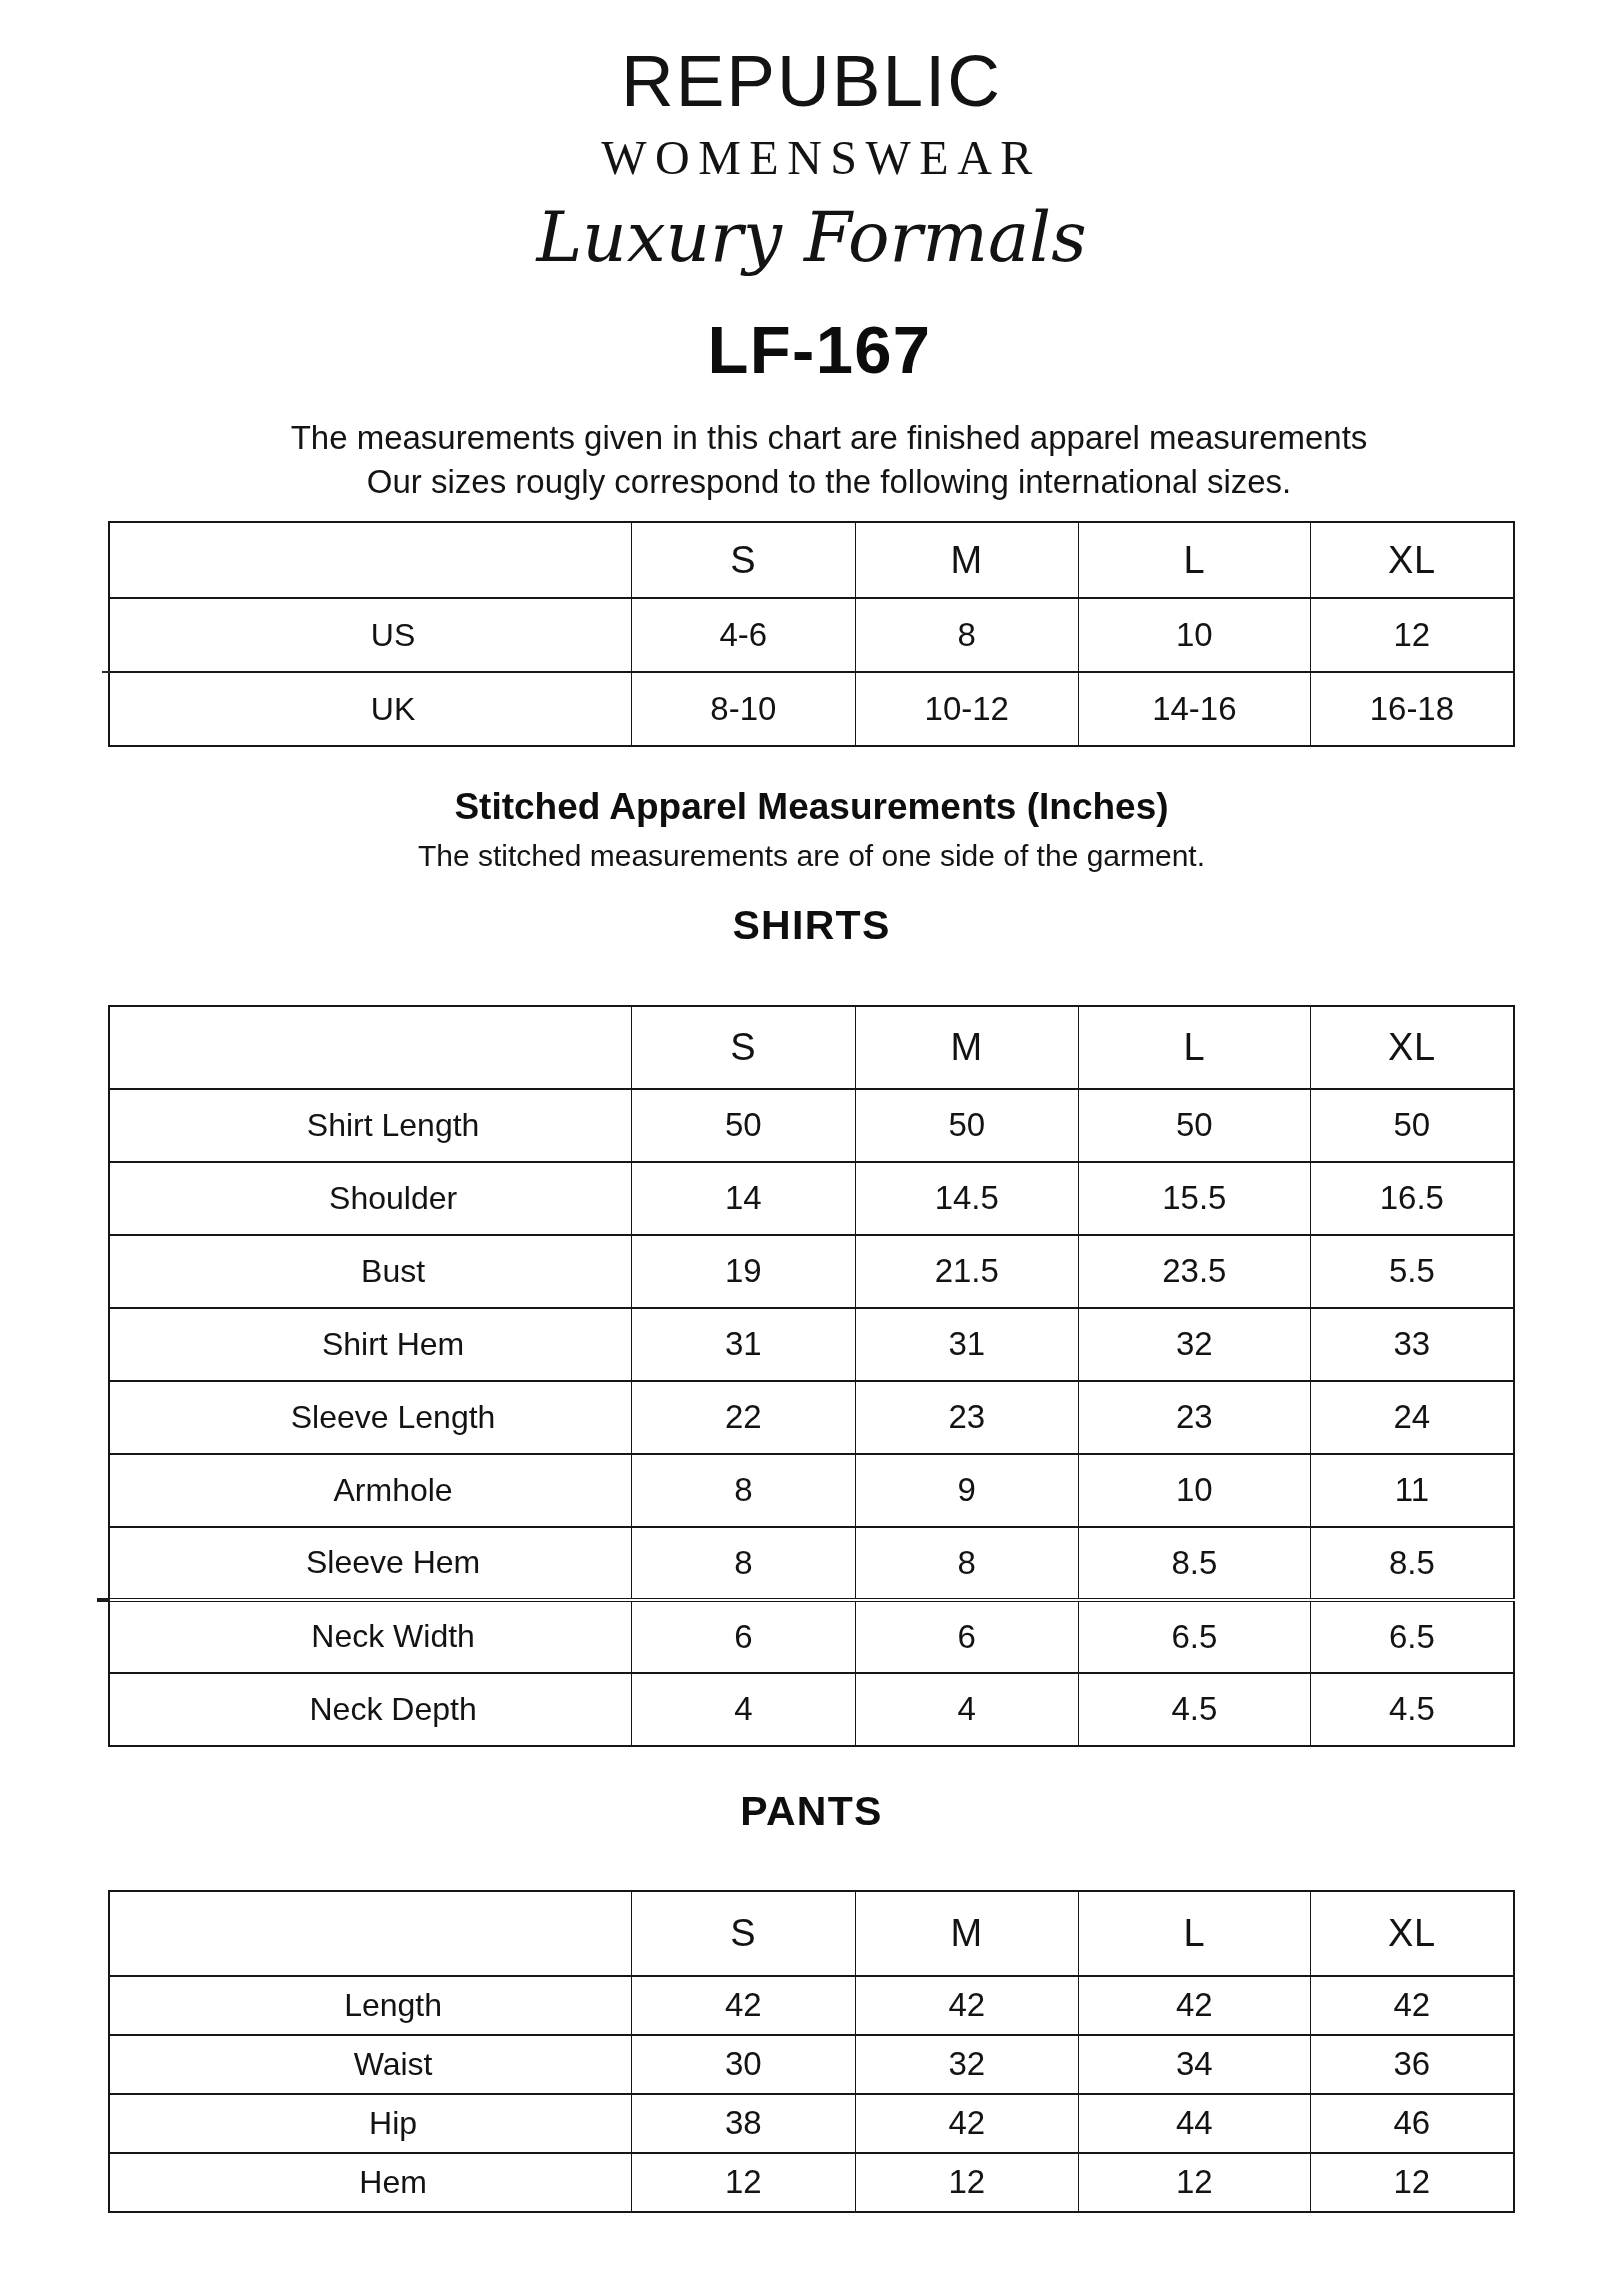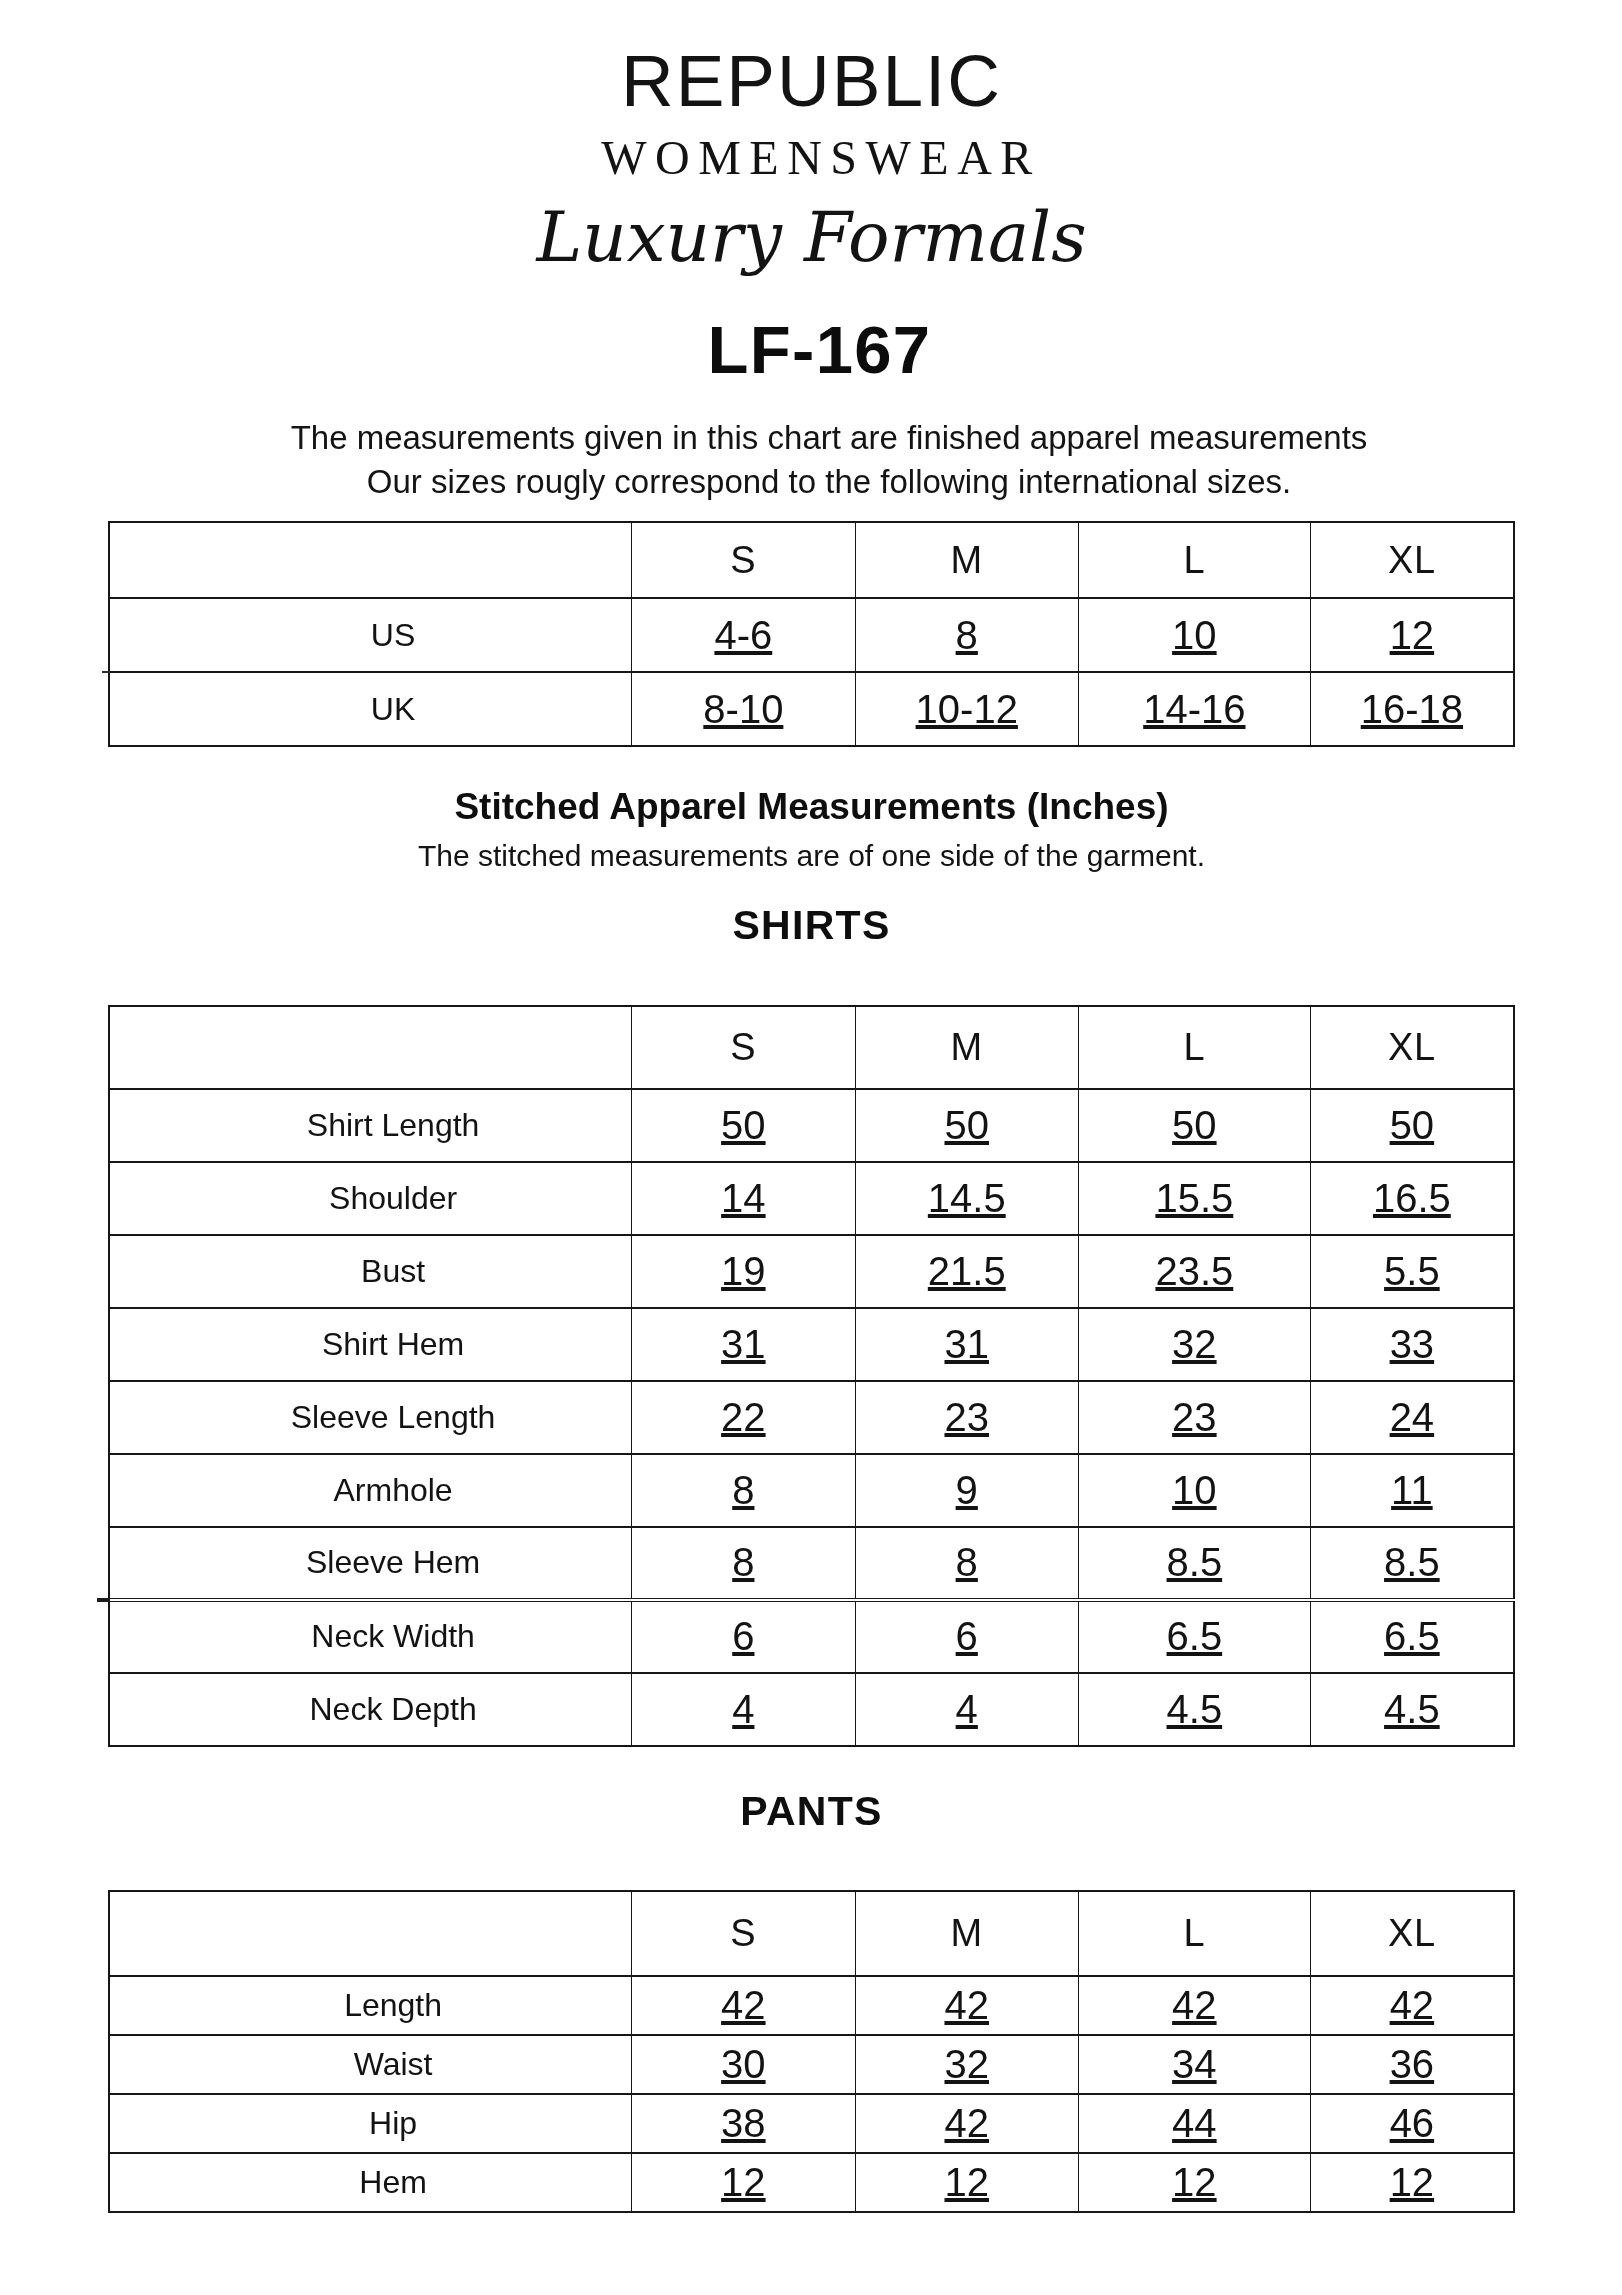--- a/index.html
+++ b/index.html
@@ -80,21 +80,21 @@
     border-bottom-width: 2px;
     text-align: center;
     vertical-align: middle;
     font-weight: 400;
     color: #131313;
     position: relative;
   }
   table.chart thead th { border-bottom-width: 2.6px; }
   th.size-head { font-size: 38px; letter-spacing: 0.7px; }
   td.lbl  { font-size: 32px; padding-left: 45px; }
-  td.val  { font-size: 40px; text-decoration: underline; }
+  td.val  { font-size: 33px; }
 
   .t1 { margin-top: 18.3px; }
   .t1 thead th { height: 76px; }
   .t1 tbody td { height: 74px; }
 
   .t2 { margin-top: 56px; }
   .t2 thead th { height: 83px; }
   .t2 tbody td { height: 73px; margin-top: 40px; }
   
   .t2 tr.sep-double td { border-top: 4.6px double #161616; }

